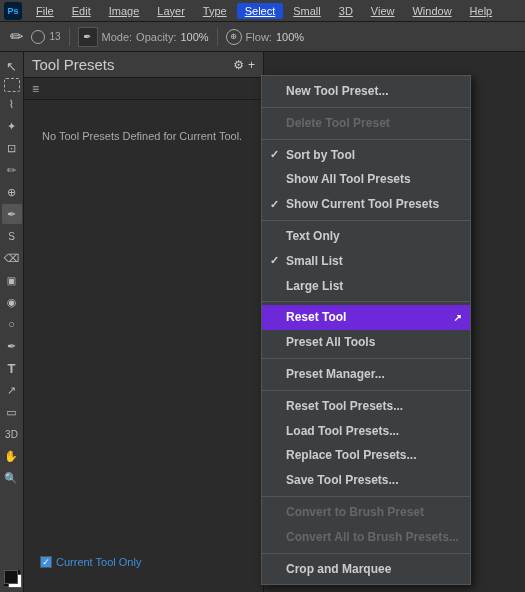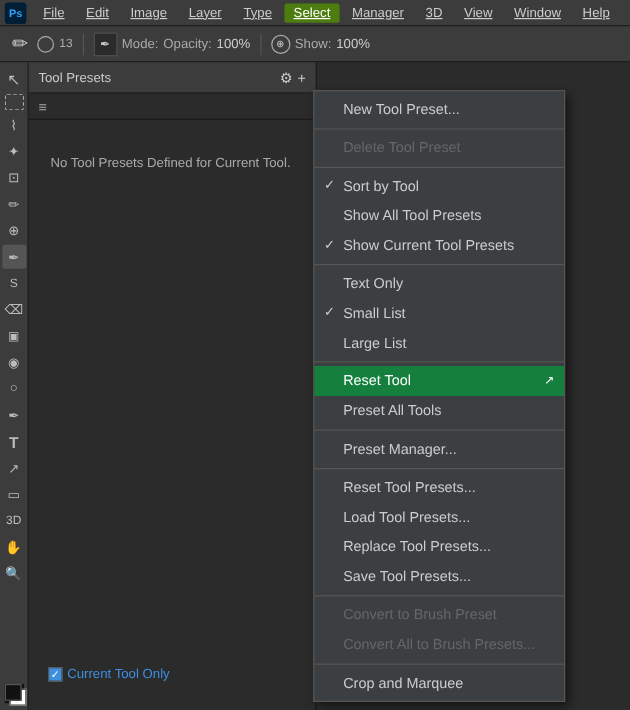--- a/index.html
+++ b/index.html
@@ -25,21 +25,21 @@
       border-bottom: 1px solid #1a1a1a;
     }
     .menu-bar-item {
       padding: 2px 8px;
       font-size: 11px;
       color: #ccc;
       cursor: pointer;
       border-radius: 2px;
       text-decoration: underline;
     }
-    .menu-bar-item.active { background: #4d7c0f; color: #fff; }
+    .menu-bar-item.active { background: #1d4ed8; color: #fff; }
 
     
     .ps-logo {
       width: 18px;
       height: 18px;
       background: #001e36;
       border-radius: 3px;
       display: flex;
       align-items: center;
       justify-content: center;
@@ -118,21 +118,21 @@
     }
     .presets-header {
       display: flex;
       align-items: center;
       justify-content: space-between;
       padding: 4px 8px;
       background: #3c3c3c;
       border-bottom: 1px solid #1a1a1a;
       height: 26px;
     }
-    .presets-title { font-size: 11px; color: #ccc; }
+    .presets-title { font-size: 15px; color: #ccc; }
     .presets-gear {
       font-size: 12px;
       color: #ccc;
       cursor: pointer;
     }
     .presets-icon-bar {
       display: flex;
       align-items: center;
       gap: 4px;
       padding: 2px 8px;
@@ -182,23 +182,24 @@
       padding: 3px 0;
     }
     .menu-item {
       padding: 4px 20px 4px 24px;
       font-size: 12px;
       color: #ccc;
       cursor: pointer;
       white-space: nowrap;
       position: relative;
       line-height: 1.4;
+      font-weight: bold;
     }
     .menu-item.highlighted {
-      background: #15803d;
+      background: #6d28d9;
       color: #fff;
     }
     .menu-item.disabled {
       color: #666;
       cursor: default;
     }
     .menu-item .checkmark {
       position: absolute;
       left: 8px;
       top: 50%;
@@ -222,39 +223,39 @@
 <body>
 
 <div class="menu-bar">
   <div class="ps-logo">Ps</div>
   <div class="menu-bar-item">File</div>
   <div class="menu-bar-item">Edit</div>
   <div class="menu-bar-item">Image</div>
   <div class="menu-bar-item">Layer</div>
   <div class="menu-bar-item">Type</div>
   <div class="menu-bar-item active">Select</div>
-  <div class="menu-bar-item">Manager</div>
+  <div class="menu-bar-item">Small</div>
   <div class="menu-bar-item">3D</div>
   <div class="menu-bar-item">View</div>
   <div class="menu-bar-item">Window</div>
   <div class="menu-bar-item">Help</div>
 </div>
 
 <div class="toolbar">
   <div class="toolbar-item" style="font-size:16px; color:#ccc;">✏</div>
   <div class="toolbar-item" style="width:14px;height:14px;border-radius:50%;border:1px solid #aaa;"></div>
   <span style="font-size:10px;color:#aaa;">13</span>
   <div style="width:1px;height:18px;background:#555;margin:0 4px;"></div>
   <div style="width:20px;height:20px;border:1px solid #555;background:#2b2b2b;display:flex;align-items:center;justify-content:center;font-size:10px;">✒</div>
   <span class="toolbar-label">Mode:</span>
   <span class="toolbar-label">Opacity:</span>
   <span style="font-size:11px;color:#ccc;">100%</span>
   <div style="width:1px;height:18px;background:#555;margin:0 4px;"></div>
   <div style="width:16px;height:16px;border-radius:50%;border:1px solid #aaa;display:flex;align-items:center;justify-content:center;font-size:8px;">⊕</div>
-  <span class="toolbar-label">Show:</span>
+  <span class="toolbar-label">Flow:</span>
   <span style="font-size:11px;color:#ccc;">100%</span>
 </div>
 
 <div class="tools-panel">
   <div class="tool-icon">↖</div>
   <div class="tool-icon" style="font-size:10px;border:1px dashed #aaa;width:16px;height:14px;"></div>
   <div class="tool-icon" style="font-size:11px;">⌇</div>
   <div class="tool-icon" style="font-size:11px;">✦</div>
   <div class="tool-icon" style="font-size:11px;">⊡</div>
   <div class="tool-icon" style="font-size:11px;">✏</div>

